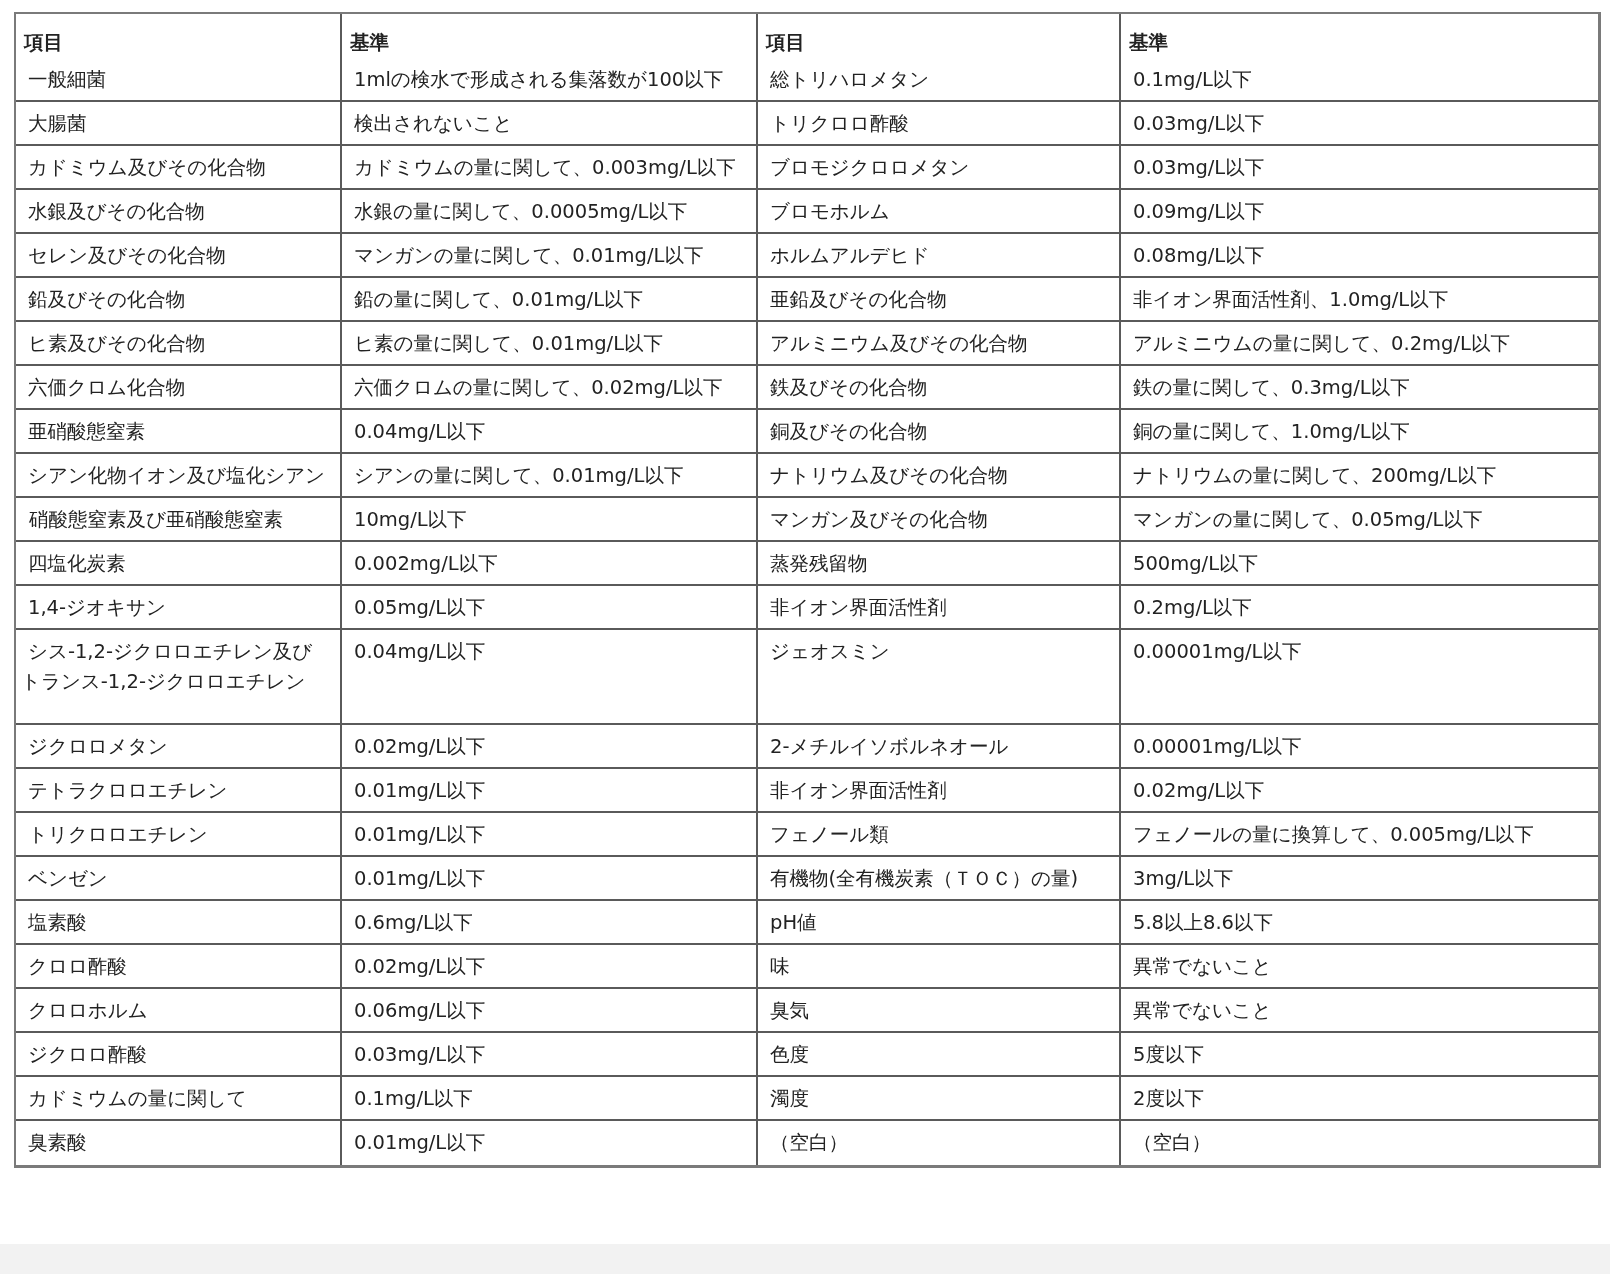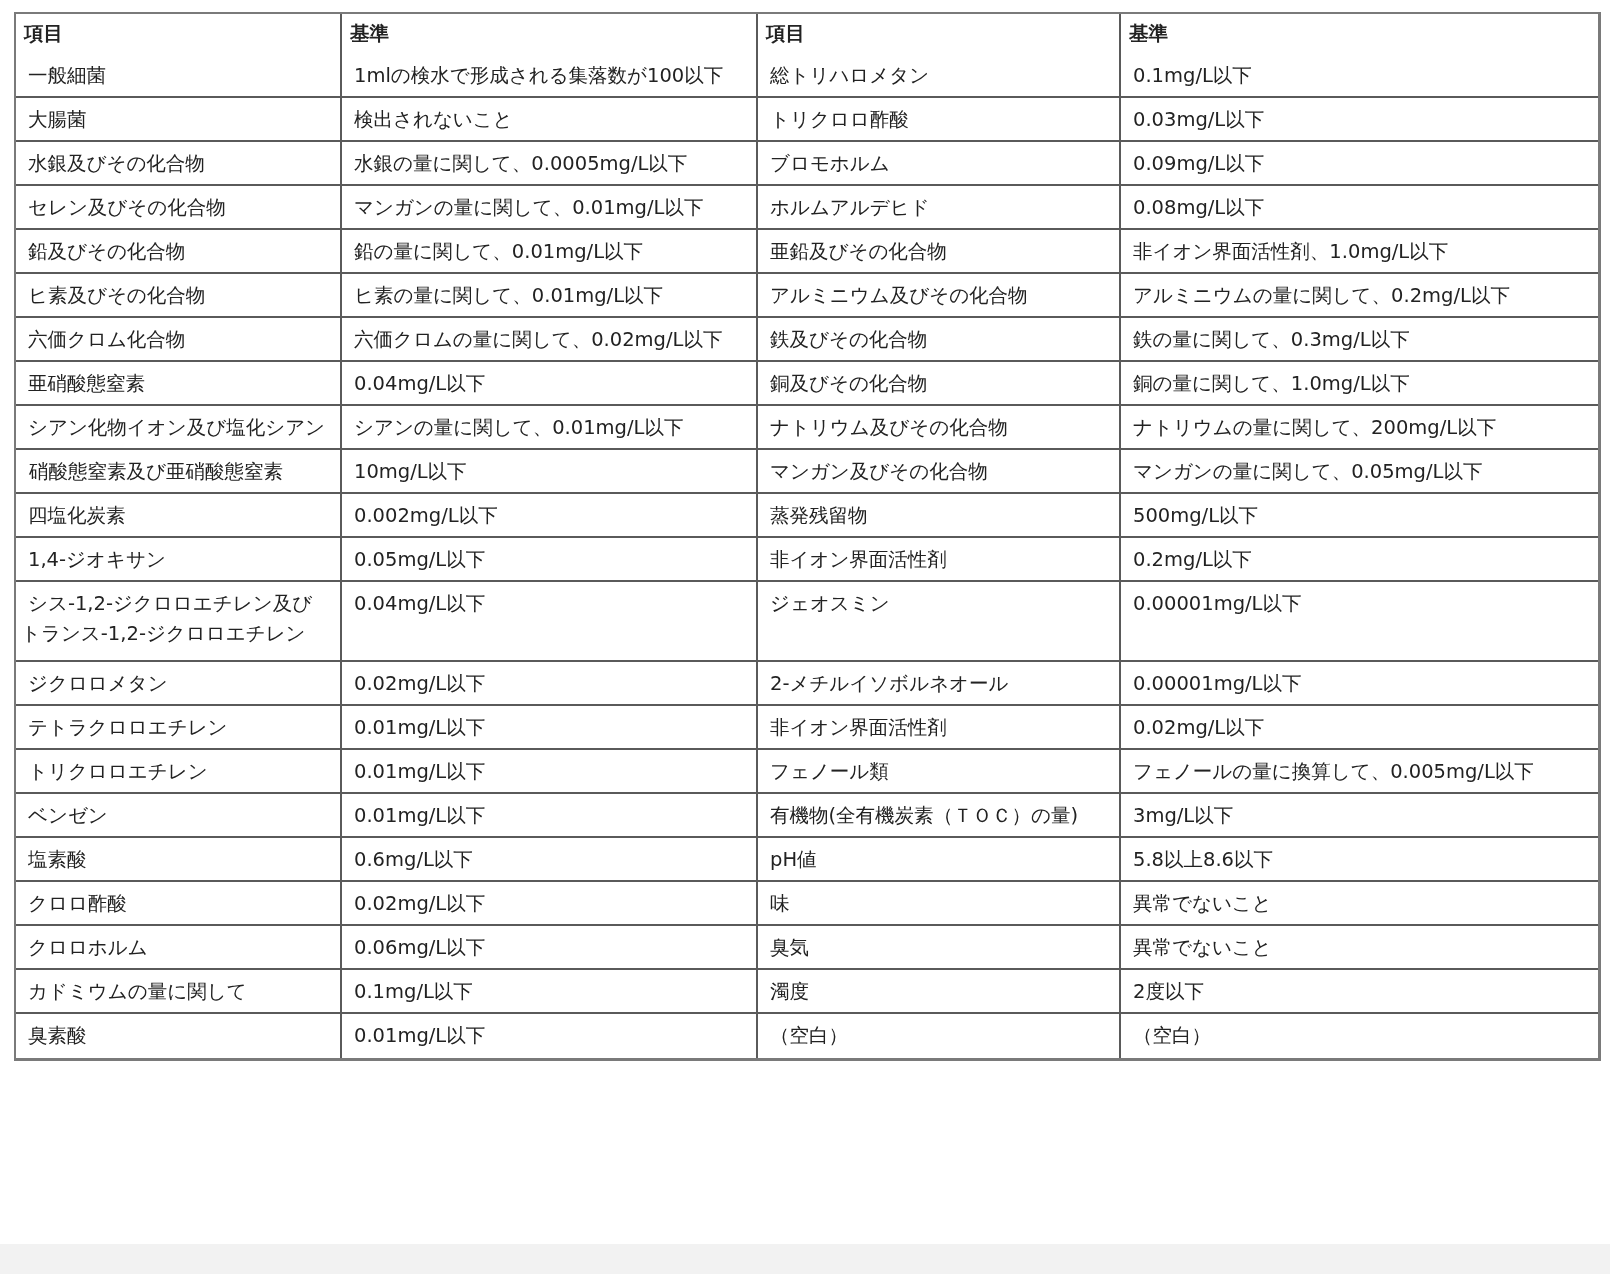--- a/index.html
+++ b/index.html
@@ -46,30 +46,30 @@
       text-align: left;
       white-space: nowrap;
       overflow: hidden;
       font-weight: normal;
     }
     table.std tr > *:last-child { border-right: none; }
     table.std tr:last-child > * { border-bottom: none; }
     table.std th {
       font-weight: bold;
       height: 40px;
-      padding-top: 5px;
+      padding-top: 14px;
       padding-left: 8px;
       box-sizing: border-box;
     }
     table.std td {
       height: 44px;
       padding-top: 7px;
       box-sizing: border-box;
     }
-    table.std tr.tall td { height: 80px; }
+    table.std tr.tall td { height: 95px; }
     td.item-left.flush { padding-left: 13px; }
     td.wrap { white-space: normal; }
     col.c1 { width: 326px; }
     col.c2 { width: 416px; }
     col.c3 { width: 363px; }
     col.c4 { width: 477px; }
   </style>
 </head>
 <body>
 
@@ -95,20 +95,26 @@
       <td>総トリハロメタン</td>
       <td>0.1mg/L以下</td>
     </tr>
     <tr>
       <td class="item-left">大腸菌</td>
       <td>検出されないこと</td>
       <td>トリクロロ酢酸</td>
       <td>0.03mg/L以下</td>
     </tr>
     <tr>
+      <td class="item-left">カドミウム及びその化合物</td>
+      <td>カドミウムの量に関して、0.003mg/L以下</td>
+      <td>ブロモジクロロメタン</td>
+      <td>0.03mg/L以下</td>
+    </tr>
+    <tr>
       <td class="item-left">水銀及びその化合物</td>
       <td>水銀の量に関して、0.0005mg/L以下</td>
       <td>ブロモホルム</td>
       <td>0.09mg/L以下</td>
     </tr>
     <tr>
       <td class="item-left">セレン及びその化合物</td>
       <td>マンガンの量に関して、0.01mg/L以下</td>
       <td>ホルムアルデヒド</td>
       <td>0.08mg/L以下</td>
@@ -206,20 +212,26 @@
       <td>味</td>
       <td>異常でないこと</td>
     </tr>
     <tr>
       <td class="item-left">クロロホルム</td>
       <td>0.06mg/L以下</td>
       <td>臭気</td>
       <td>異常でないこと</td>
     </tr>
     <tr>
+      <td class="item-left">ジクロロ酢酸</td>
+      <td>0.03mg/L以下</td>
+      <td>色度</td>
+      <td>5度以下</td>
+    </tr>
+    <tr>
       <td class="item-left">カドミウムの量に関して</td>
       <td>0.1mg/L以下</td>
       <td>濁度</td>
       <td>2度以下</td>
     </tr>
     <tr>
       <td class="item-left">臭素酸</td>
       <td>0.01mg/L以下</td>
       <td>（空白）</td>
       <td>（空白）</td>

